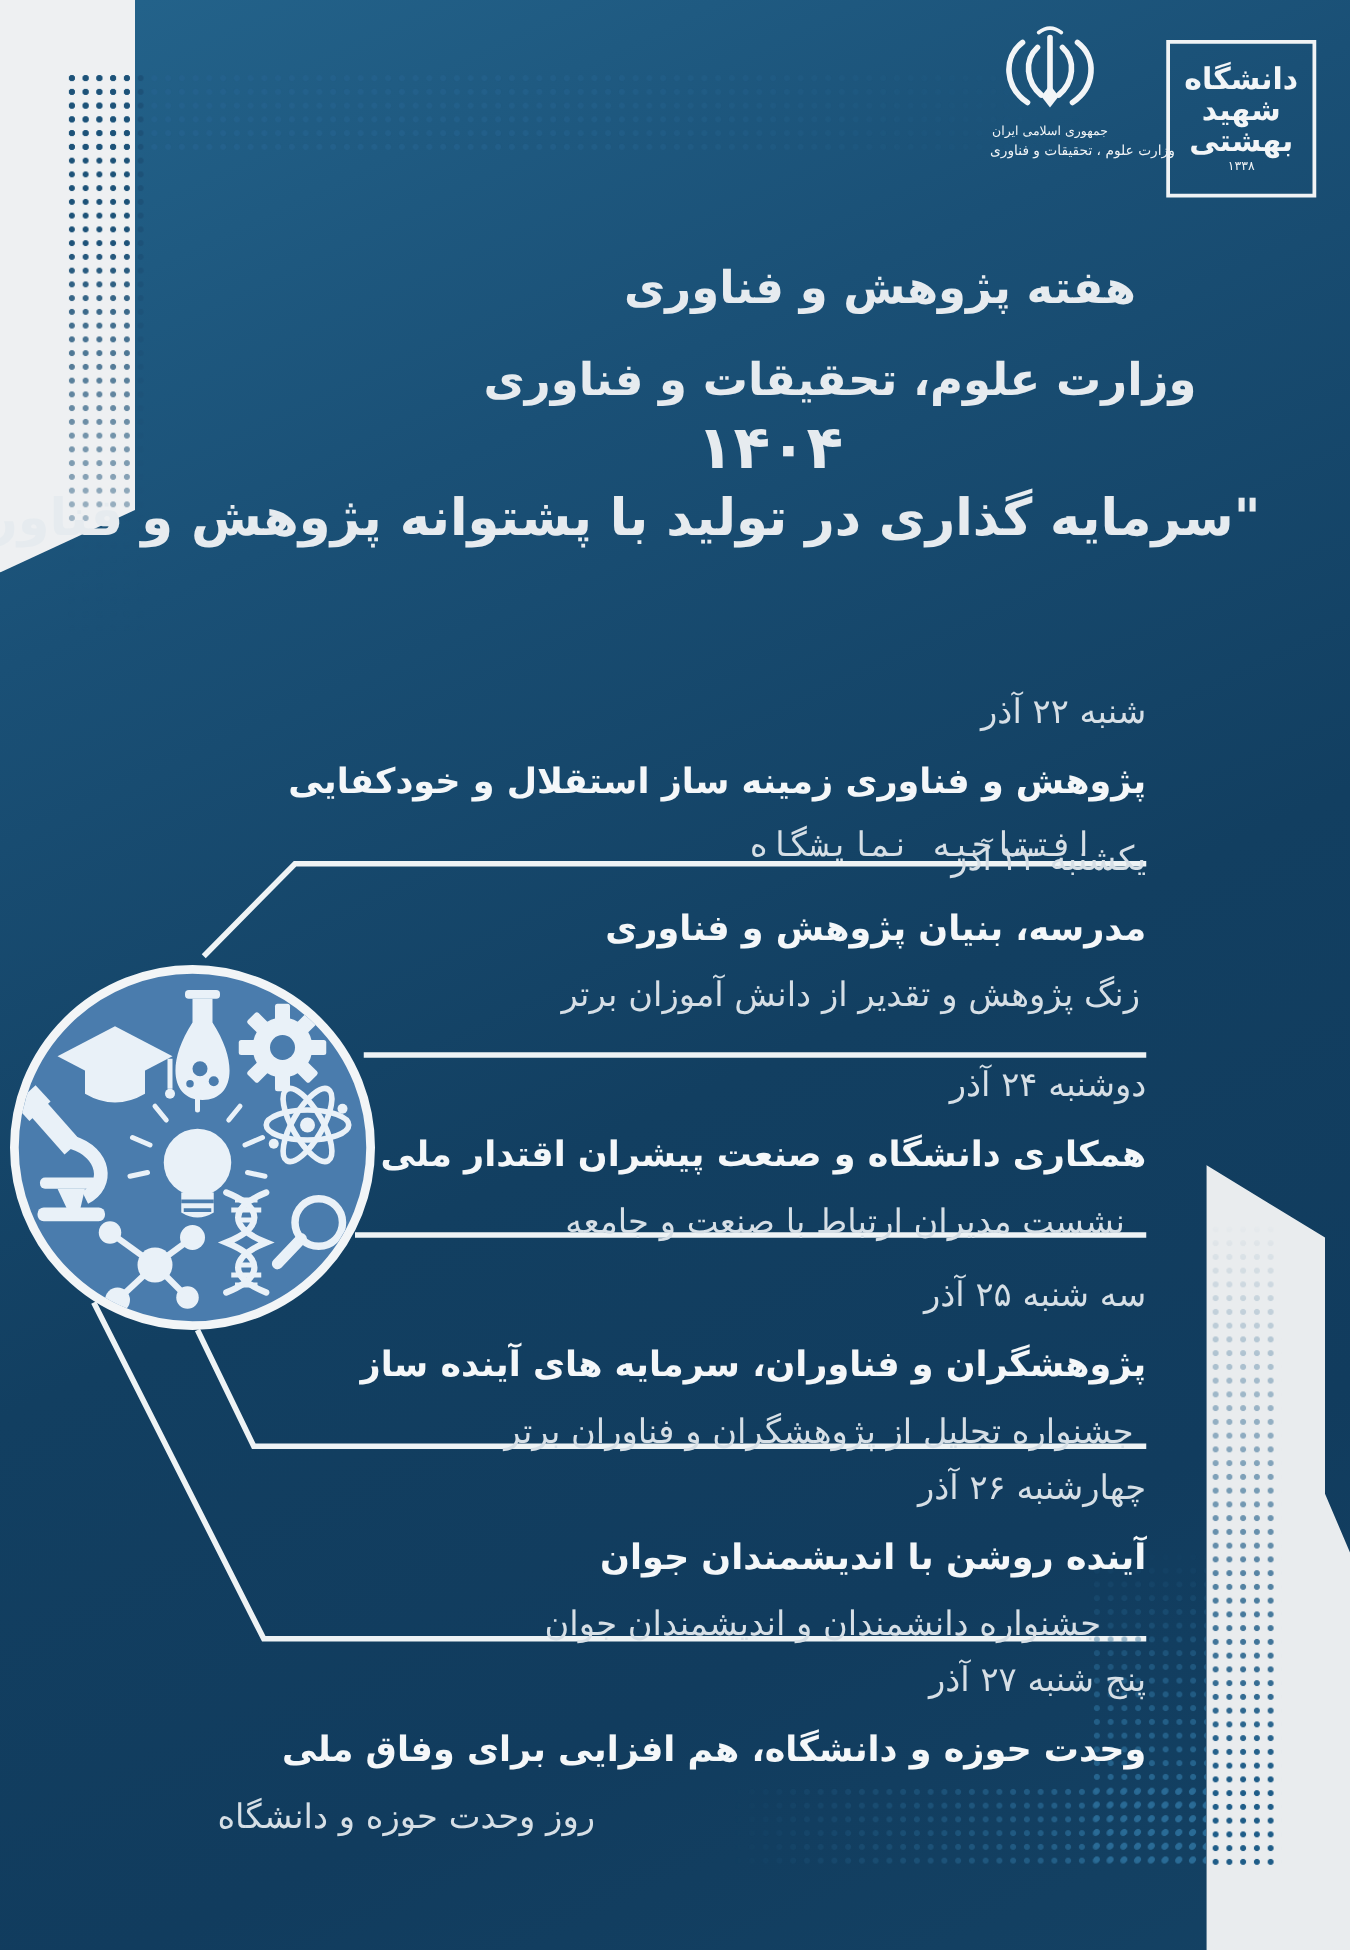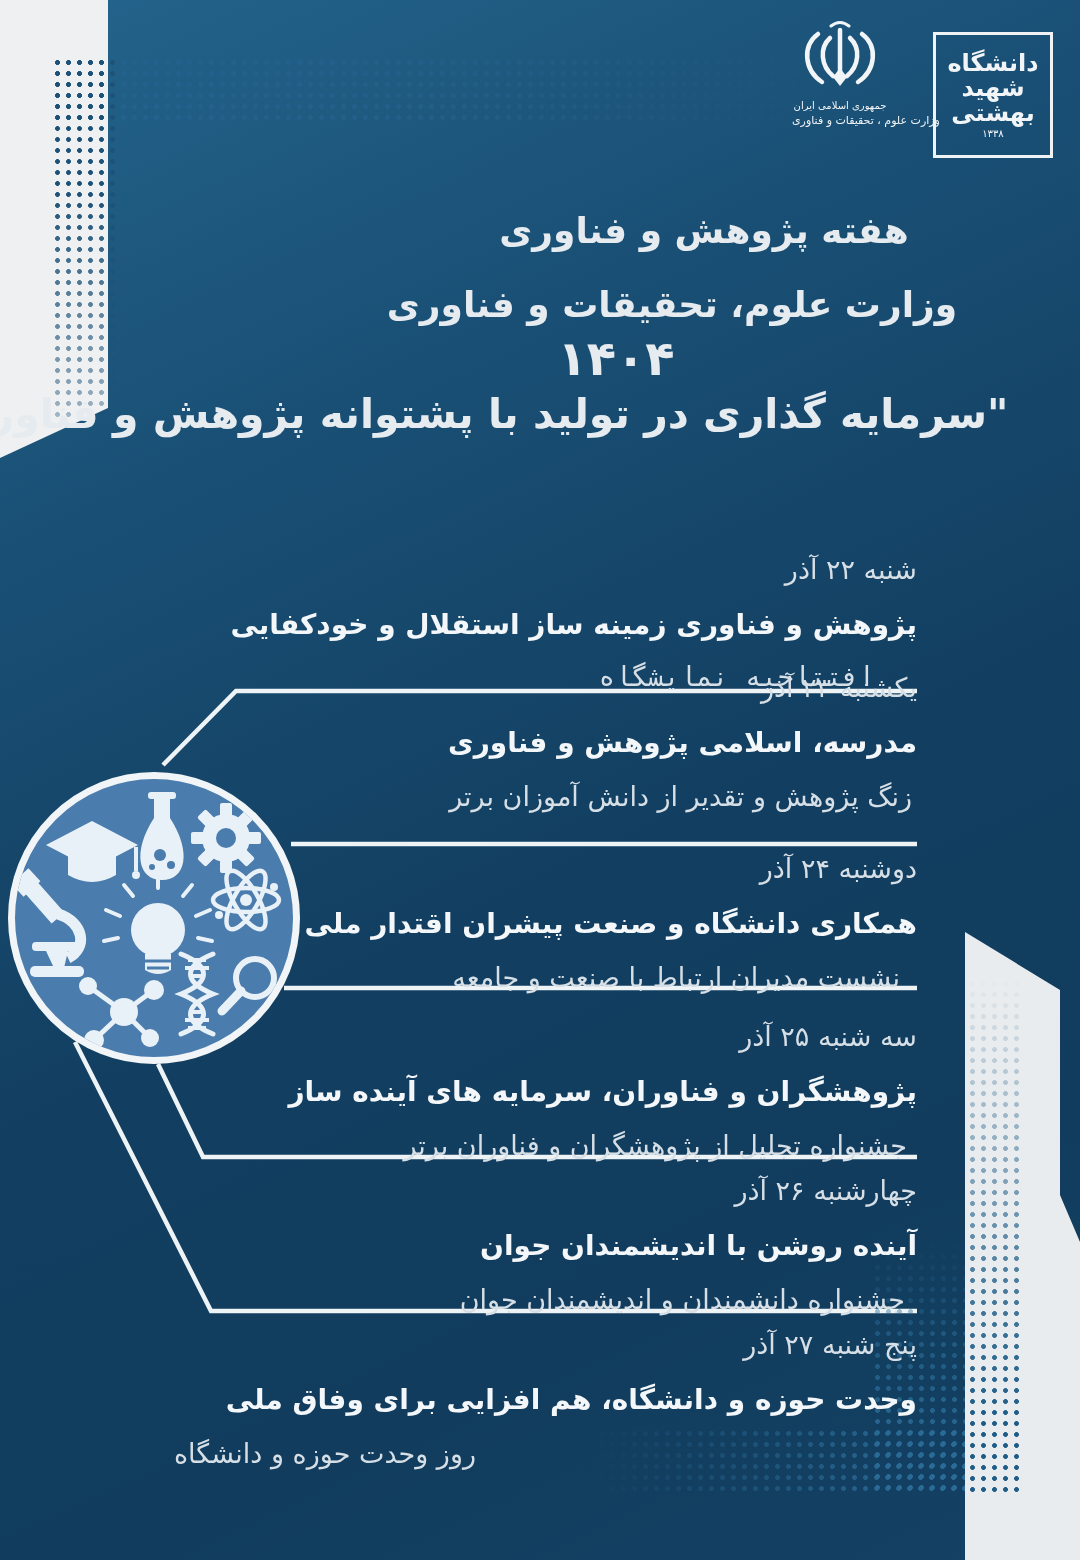--- a/index.html
+++ b/index.html
@@ -55,21 +55,21 @@
   .h1d{top:390px;font-size:41px;transform:translateX(-70px);}
   
   .item{position:absolute;right:163px;width:780px;direction:rtl;text-align:right;}
   .item .day{font-size:27px;color:#d6dfe6;line-height:36px;margin-bottom:4px;}
   .item .title{font-size:28px;font-weight:bold;color:#f4f7f9;line-height:65px;}
   .item .sub{font-size:27px;color:#d6dfe6;line-height:36px;margin-top:4px;}
   .item-1{top:552px;}  .item-1 .sub{margin-right:42px;font-family:Liberation Mono, monospace;}
   .item-2{top:670px;}  .item-2 .sub{margin-right:5px;}
   .item-3{top:851px;}  .item-3 .sub{margin-right:17px;}
   .item-4{top:1019px;} .item-4 .sub{margin-right:10px;}
-  .item-5{top:1173px;} .item-5 .sub{margin-right:12px;}
+  .item-5{top:1173px;} .item-5 .sub{margin-right:36px;}
   .item-6{top:1327px;} .item-6 .sub{margin-right:441px;}
   
   .circle-badge{
     position:absolute;left:8px;top:772px;width:292px;height:292px;
     box-sizing:border-box;border:7px solid #f2f5f7;border-radius:50%;
     background:#4a7cad;overflow:hidden;
   }
   .circle-badge svg{position:absolute;left:-7px;top:-7px;}
 </style>
 </head>
@@ -125,21 +125,21 @@
   <div class="hline h1c">۱۴۰۴</div>
   <div class="hline h1d">"سرمایه گذاری در تولید با پشتوانه پژوهش و فناوری"</div>
 
   <div class="item item-1">
     <div class="day">شنبه ۲۲ آذر</div>
     <div class="title">پژوهش و فناوری زمینه ساز استقلال و خودکفایی</div>
     <div class="sub">افتتاحیه نمایشگاه</div>
   </div>
   <div class="item item-2">
     <div class="day">یکشنبه ۲۳ آذر</div>
-    <div class="title">مدرسه، اسلامی پژوهش و فناوری</div>
+    <div class="title">مدرسه، بنیان پژوهش و فناوری</div>
     <div class="sub">زنگ پژوهش و تقدیر از دانش آموزان برتر</div>
   </div>
   <div class="item item-3">
     <div class="day">دوشنبه ۲۴ آذر</div>
     <div class="title">همکاری دانشگاه و صنعت پیشران اقتدار ملی</div>
     <div class="sub">نشست مدیران ارتباط با صنعت و جامعه</div>
   </div>
   <div class="item item-4">
     <div class="day">سه شنبه ۲۵ آذر</div>
     <div class="title">پژوهشگران و فناوران، سرمایه های آینده ساز</div>

